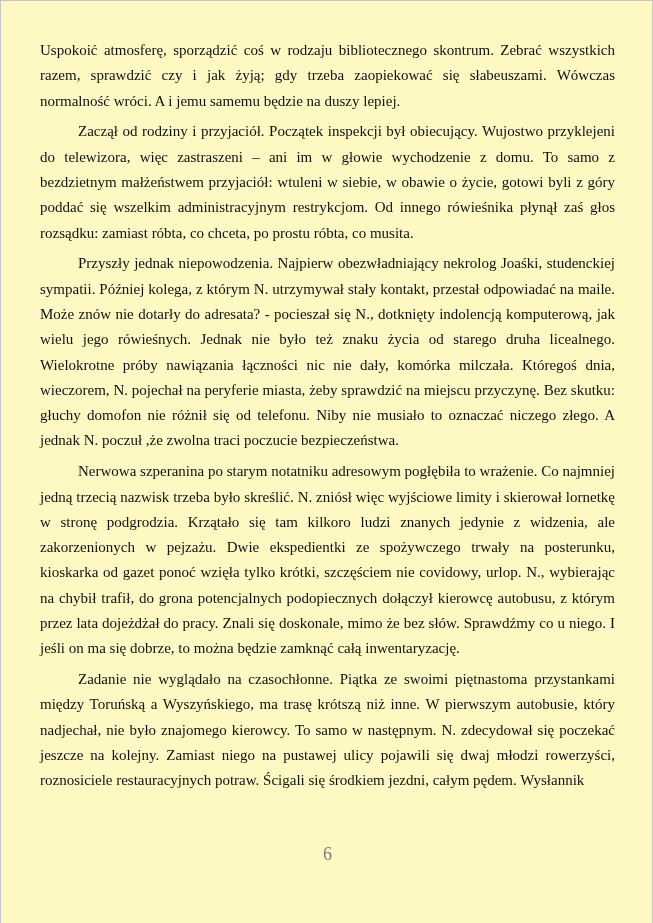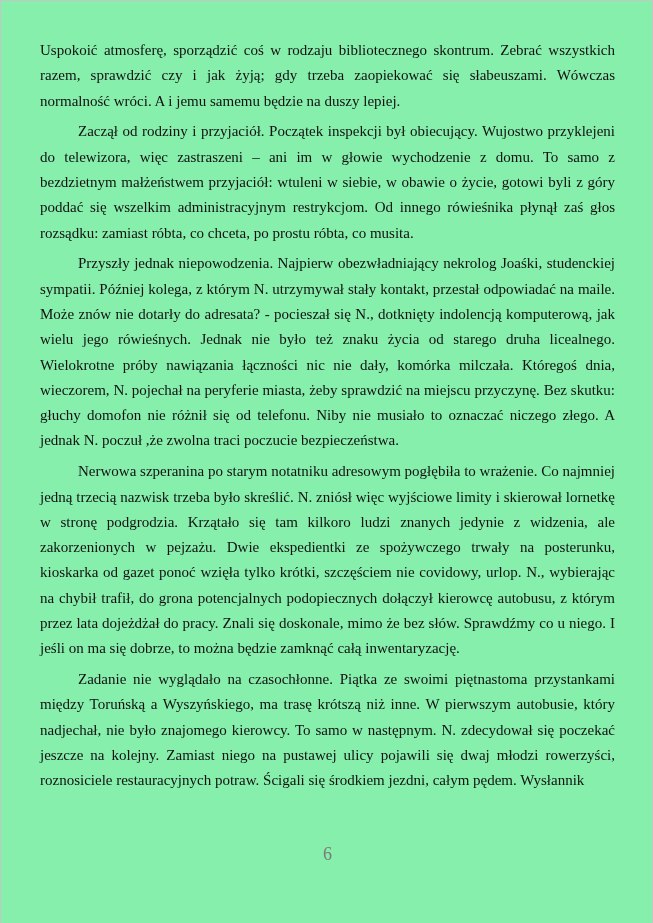--- a/index.html
+++ b/index.html
@@ -15,21 +15,21 @@
     }
     .page {
       position: absolute;
       left: 0;
       top: 0;
       width: 651px;
       height: 922px;
       border-left: 1px solid #c6c6c6;
       border-right: 1px solid #c6c6c6;
       border-top: 1px solid #c6c6c6;
-      background: #86efac;
+      background: #fef9c3;
       box-sizing: content-box;
     }
     .body-text {
       position: absolute;
       left: 39px;
       top: 37px;
       width: 575px;
       font-family: "Liberation Serif", "DejaVu Serif", serif;
       font-size: 15px;
       line-height: 25.3px;

